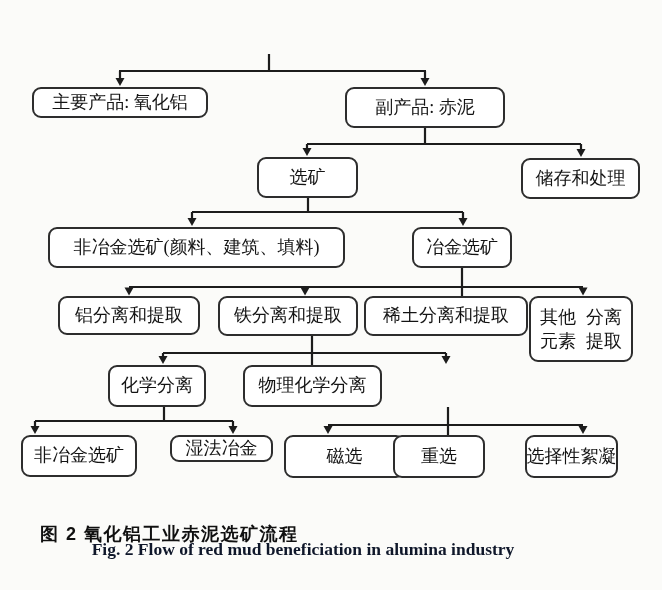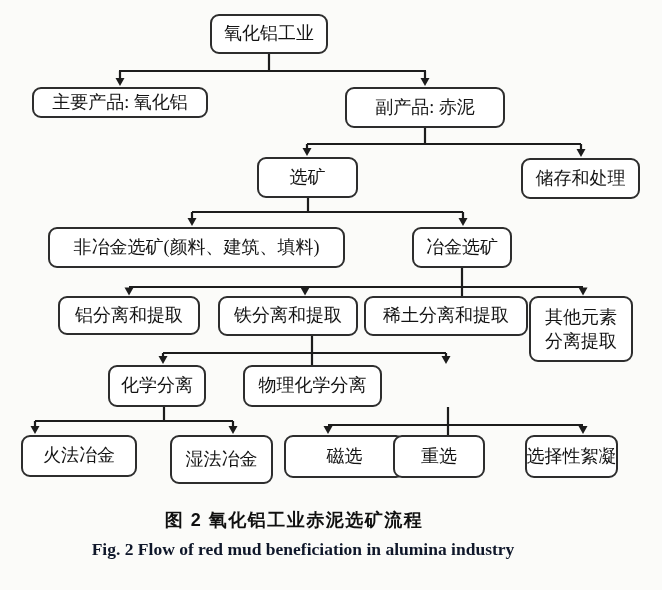--- a/index.html
+++ b/index.html
@@ -12,25 +12,25 @@
   }
   #stage{position:absolute;left:0;top:0;width:662px;height:590px;}
   svg.wires{position:absolute;left:0;top:0;pointer-events:none;z-index:1;}
   .node{
     position:absolute;box-sizing:border-box;z-index:2;
     background:#ffffff;border:2px solid #2d2d2d;border-radius:9px;
     display:flex;align-items:center;justify-content:center;text-align:center;
     font-size:18px;color:#141414;line-height:1.2;
     padding:0 4px;white-space:nowrap;
   }
-  .node.two-line{flex-direction:column;white-space:normal;line-height:1.35;}
+  .node.two-line{flex-direction:row;white-space:normal;line-height:1.35;}
   .cap-zh{
-    position:absolute;top:508px;left:0;width:588px;z-index:2;
-    text-align:center;font-family:"Liberation Sans","DejaVu Sans",sans-serif;
-    font-weight:bold;font-size:18px;letter-spacing:1.5px;color:#101010;
+    position:absolute;top:522px;left:0;width:588px;z-index:2;
+    font-family:"Liberation Sans","DejaVu Sans",sans-serif;
+    font-weight:bold;font-size:18px;letter-spacing:1.5px;color:#101010;padding-left:40px;
   }
   .cap-en{
     position:absolute;top:539px;left:0;width:566px;z-index:2;
     text-align:center;font-family:"Liberation Serif","DejaVu Serif",serif;
     font-weight:bold;font-size:17.5px;color:#0f172a;padding-left:20px;
   }
   .wires path{stroke:#1c1c1c;stroke-width:2.2;fill:none;}
   .wires polygon{fill:#1c1c1c;stroke:none;}
 </style>
 </head>
@@ -77,21 +77,20 @@
       <polygon points="228.5,426 237.5,426 233,434"></polygon>
     </g>
 
     <g>
       <path d="M448 407 V435 M328 425 H583"></path>
       <polygon points="323.5,426 332.5,426 328,434"></polygon>
       <polygon points="578.5,426 587.5,426 583,434"></polygon>
     </g>
   </svg>
 
-  <div class="node" style="left:210px;top:14px;width:118px;height:40px">氧化铝工业</div>
 
   <div class="node" style="left:32px;top:87px;width:176px;height:31px">主要产品: 氧化铝</div>
 
   <div class="node" style="left:345px;top:87px;width:160px;height:41px">副产品: 赤泥</div>
 
   <div class="node" style="left:257px;top:157px;width:101px;height:41px">选矿</div>
 
   <div class="node" style="left:521px;top:158px;width:119px;height:41px">储存和处理</div>
 
   <div class="node" style="left:48px;top:227px;width:297px;height:41px">非冶金选矿(颜料、建筑、填料)</div>
@@ -107,23 +106,23 @@
   <div class="node two-line" style="left:529px;top:296px;width:104px;height:66px">
     <div>其他元素</div>
     <div>分离提取</div>
   </div>
 
   <div class="node" style="left:108px;top:365px;width:98px;height:42px">化学分离</div>
 
   <div class="node" style="left:243px;top:365px;width:139px;height:42px">物理化学分离</div>
 
 
-  <div class="node" style="left:21px;top:435px;width:116px;height:42px">火法冶金</div>
+  <div class="node" style="left:21px;top:435px;width:116px;height:42px">非冶金选矿</div>
 
-  <div class="node" style="left:170px;top:435px;width:103px;height:49px">湿法冶金</div>
+  <div class="node" style="left:170px;top:435px;width:103px;height:27px">湿法冶金</div>
 
   <div class="node" style="left:284px;top:435px;width:121px;height:43px">磁选</div>
 
   <div class="node" style="left:393px;top:435px;width:92px;height:43px">重选</div>
 
   <div class="node" style="left:525px;top:435px;width:93px;height:43px">选择性絮凝</div>
 
   <div class="cap-zh">图 2  氧化铝工业赤泥选矿流程</div>
 
   <div class="cap-en">Fig. 2  Flow of red mud beneficiation in alumina industry</div>

